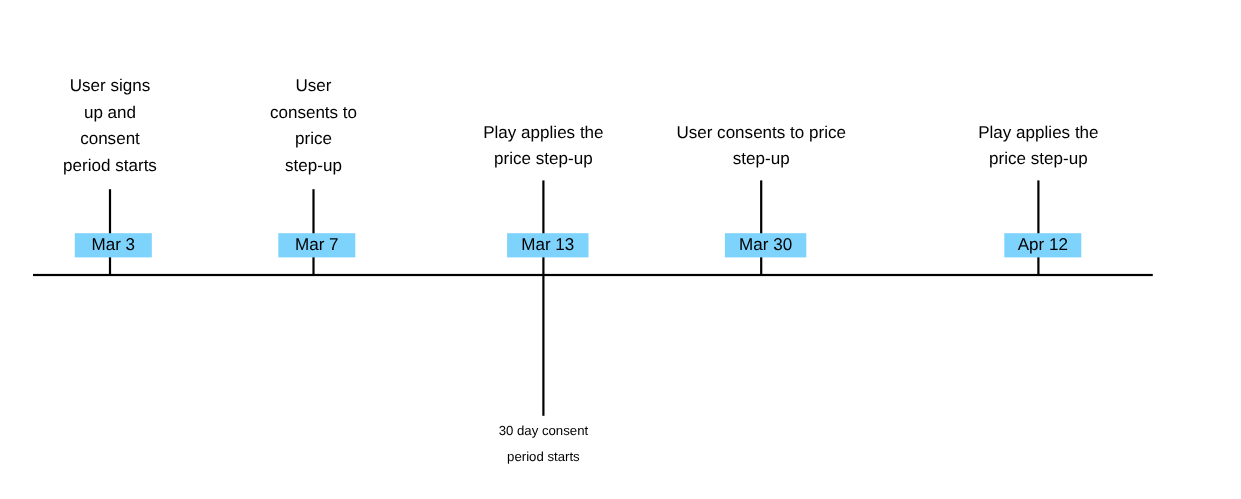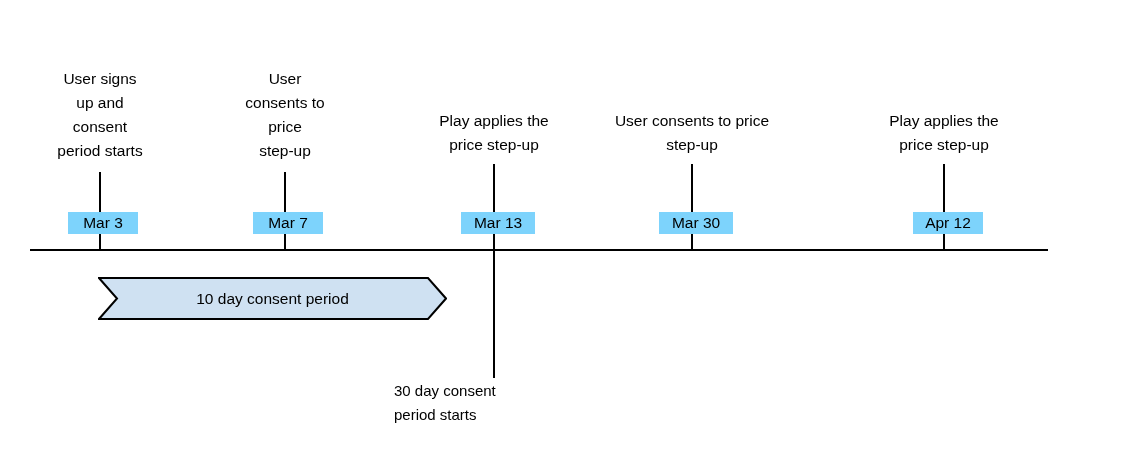--- a/index.html
+++ b/index.html
@@ -73,22 +73,22 @@
     display: flex;
     align-items: center;
     justify-content: center;
     font-size: 15.5px;
     color: #000000;
     pointer-events: none;
   }
   
   .below-note {
     position: absolute;
-    text-align: left;
-    font-size: 15px;
+    text-align: center;
+    font-size: 12px;
     line-height: 24px;
     color: #000000;
     white-space: pre-line;
   }
 </style>
 </head>
 <body>
 
 <div id="timeline-canvas">
 
@@ -116,24 +116,18 @@
   <div class="event-label" style="left:572px; width:240px; bottom:297px;">User consents to price
 step-up</div>
   <div class="tick" style="left:691px; top:164px; height:86px;"></div>
   <div class="date-chip" style="left:659px; top:212px; width:68px;">Mar 30</div>
 
   <div class="event-label" style="left:849px; width:190px; bottom:297px;">Play applies the
 price step-up</div>
   <div class="tick" style="left:943px; top:164px; height:86px;"></div>
   <div class="date-chip" style="left:913px; top:212px; width:64px;">Apr 12</div>
 
-  <div class="period-bar" style="left:98px; width:349px;">
-    <svg viewBox="0 0 349 43" preserveAspectRatio="none">
-      <polygon points="1,1 330,1 348,21.5 330,42 1,42 19,21.5" fill="#cfe1f2" stroke="#000000" stroke-width="2" stroke-linejoin="miter"></polygon>
-    </svg>
-    <div class="period-label">10 day consent period</div>
-  </div>
 
 
   <div class="below-note" style="left:394px; width:200px; top:379px;">30 day consent
 period starts</div>
 
 </div>
 
 </body></html>

